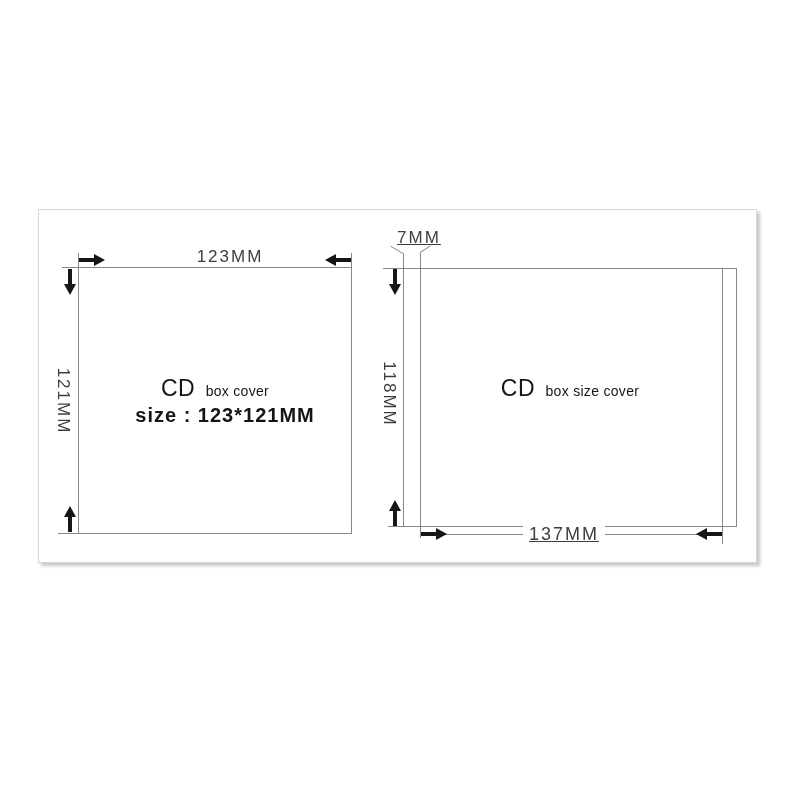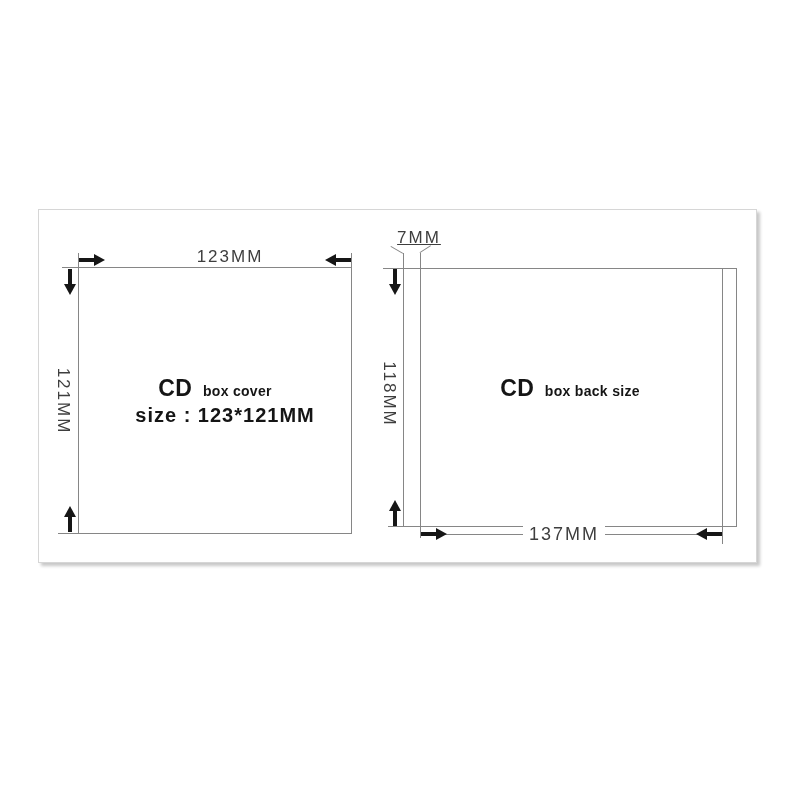--- a/index.html
+++ b/index.html
@@ -96,30 +96,31 @@
   
   .leader {
     position: absolute;
     height: 1px;
     background: var(--line);
     transform-origin: 0 0;
   }
 
   
   .figtext { position: absolute; text-align: center; color: var(--title-text); }
-  .fig-title { font-weight: bold; line-height: 26px; white-space: nowrap; }
+  .fig-title { font-weight: normal; line-height: 26px; white-space: nowrap; }
   .t-main { font-size: 23px; letter-spacing: 0.5px; }
   .t-sub  { font-size: 14px; margin-left: 6px; letter-spacing: 0.3px; }
   .fig-size { font-weight: bold; font-size: 20px; line-height: 23px; letter-spacing: 1px; white-space: nowrap; padding-left: 20px; }
 
   
   .dim-onload {
     background: var(--panel-background);
     padding: 0 6px;
     z-index: 2;
+    text-decoration: underline;
   }
 </style>
 </head>
 <body>
 
 <div class="canvas">
   <div class="panel">
 
     <div>
 
@@ -167,19 +168,19 @@
       <div class="dim vdim" style="left:312px; top:174px;">118MM</div>
 
       <div class="hline" style="left:381px; top:324px; width:302px;"></div>
       <div class="arr arr-right" style="left:382px; top:318px;"></div>
       <div class="arr arr-left" style="left:657px; top:318px;"></div>
       <div class="dim dim-onload" style="left:484px; top:314px; font-size:18px;">137MM</div>
 
       <div class="figtext" style="left:364px; top:165px; width:334px;">
         <div class="fig-title">
           <span class="t-main">CD</span>
-          <span class="t-sub">box back size</span>
+          <span class="t-sub">box size cover</span>
         </div>
       </div>
     </div>
 
   </div>
 </div>
 
 </body></html>

